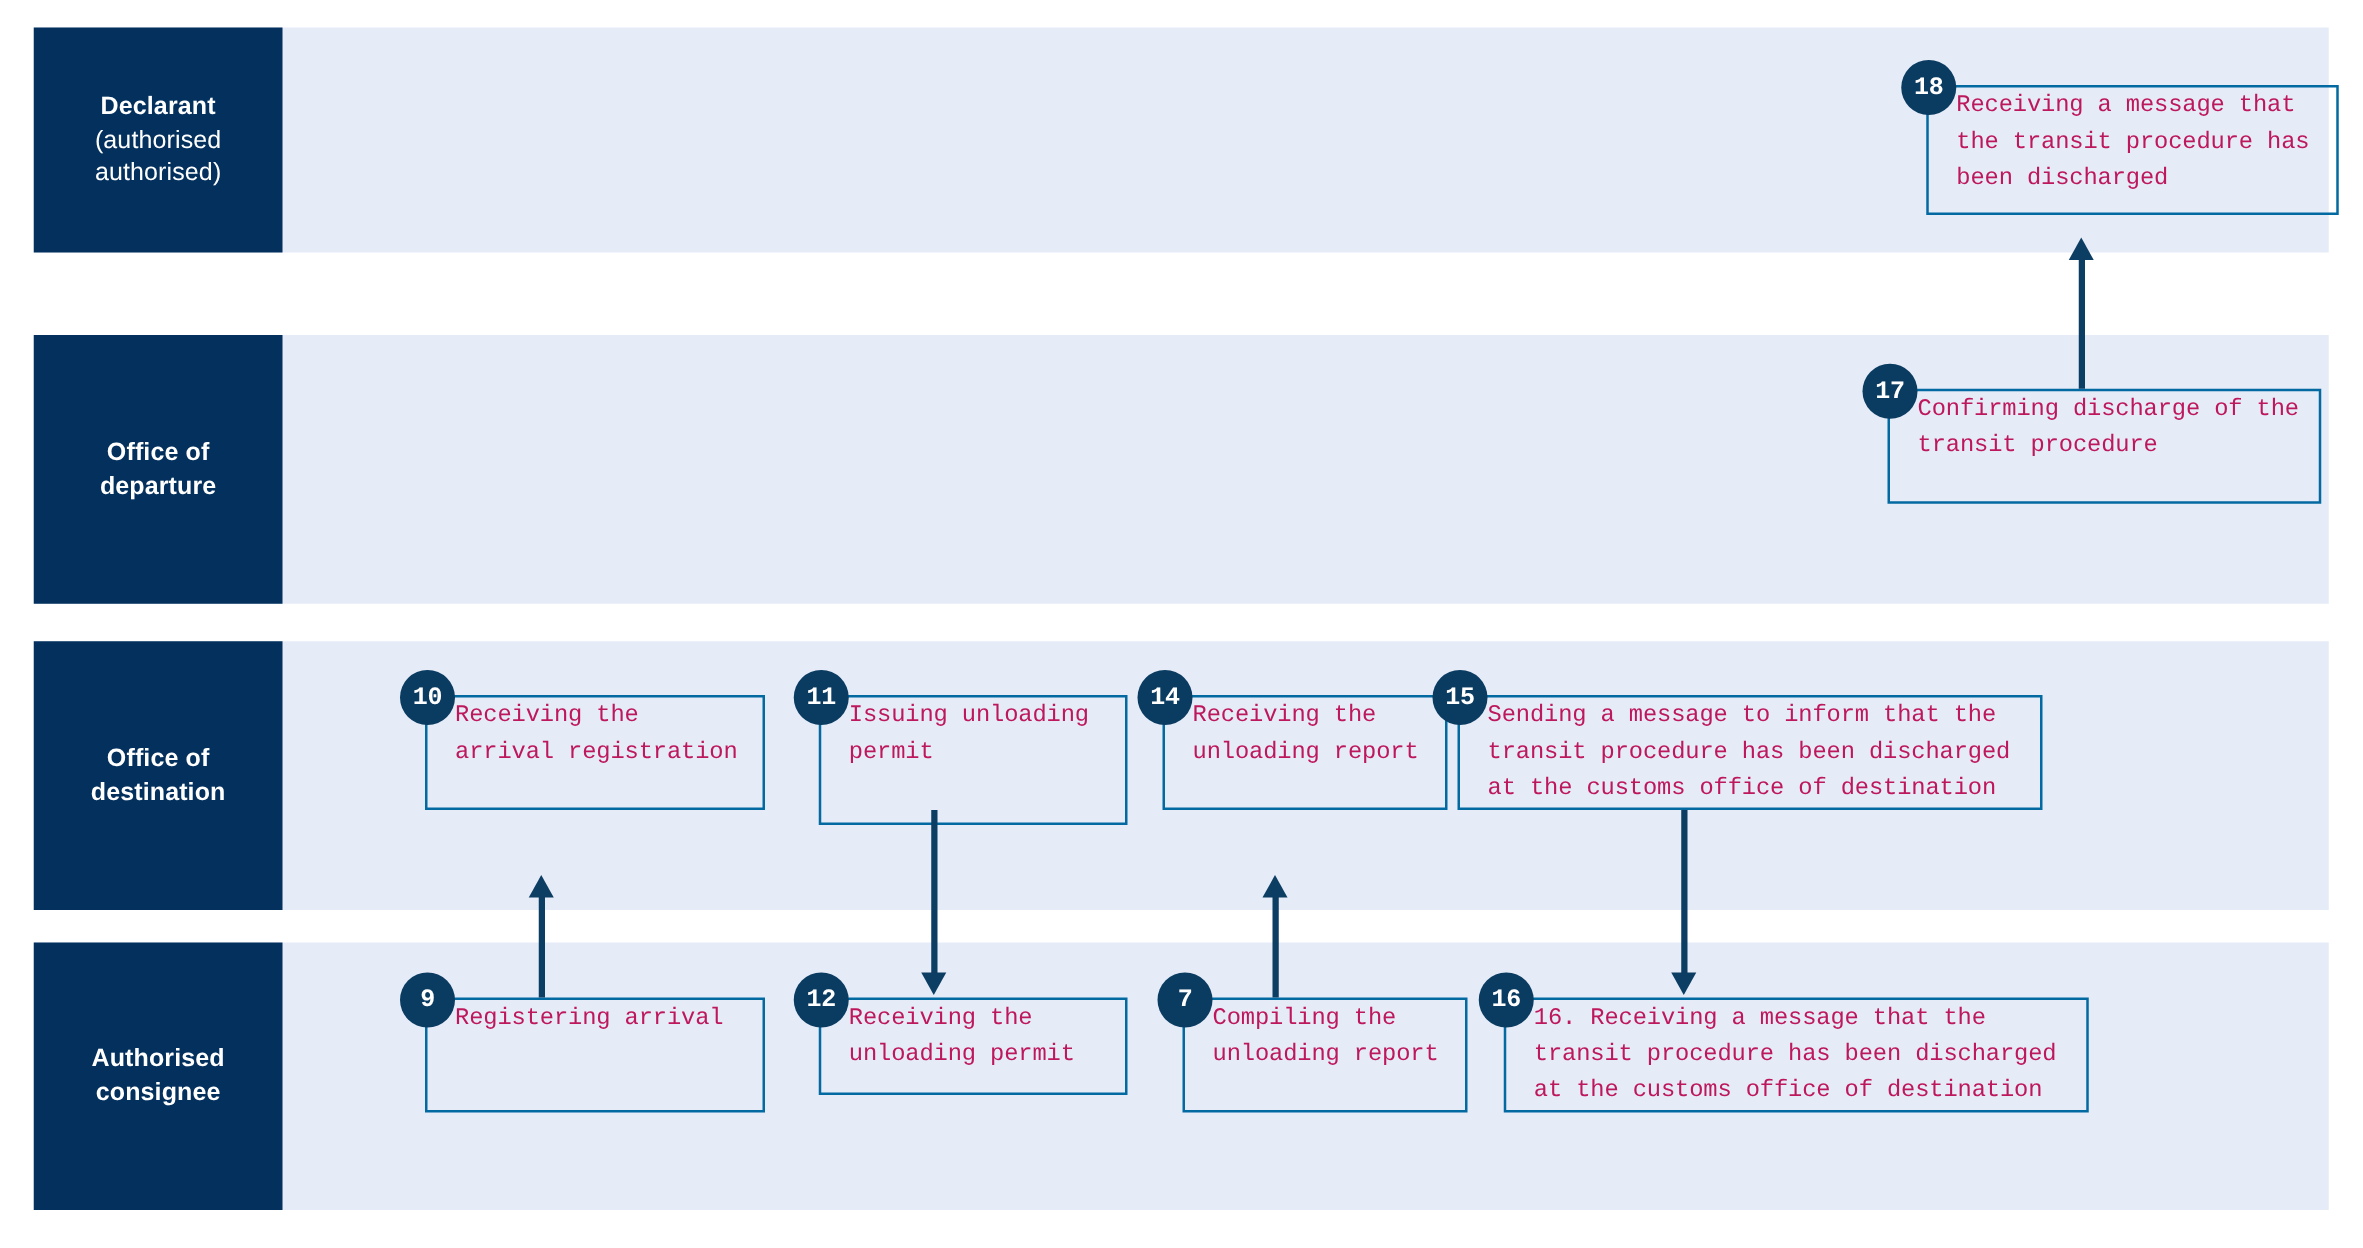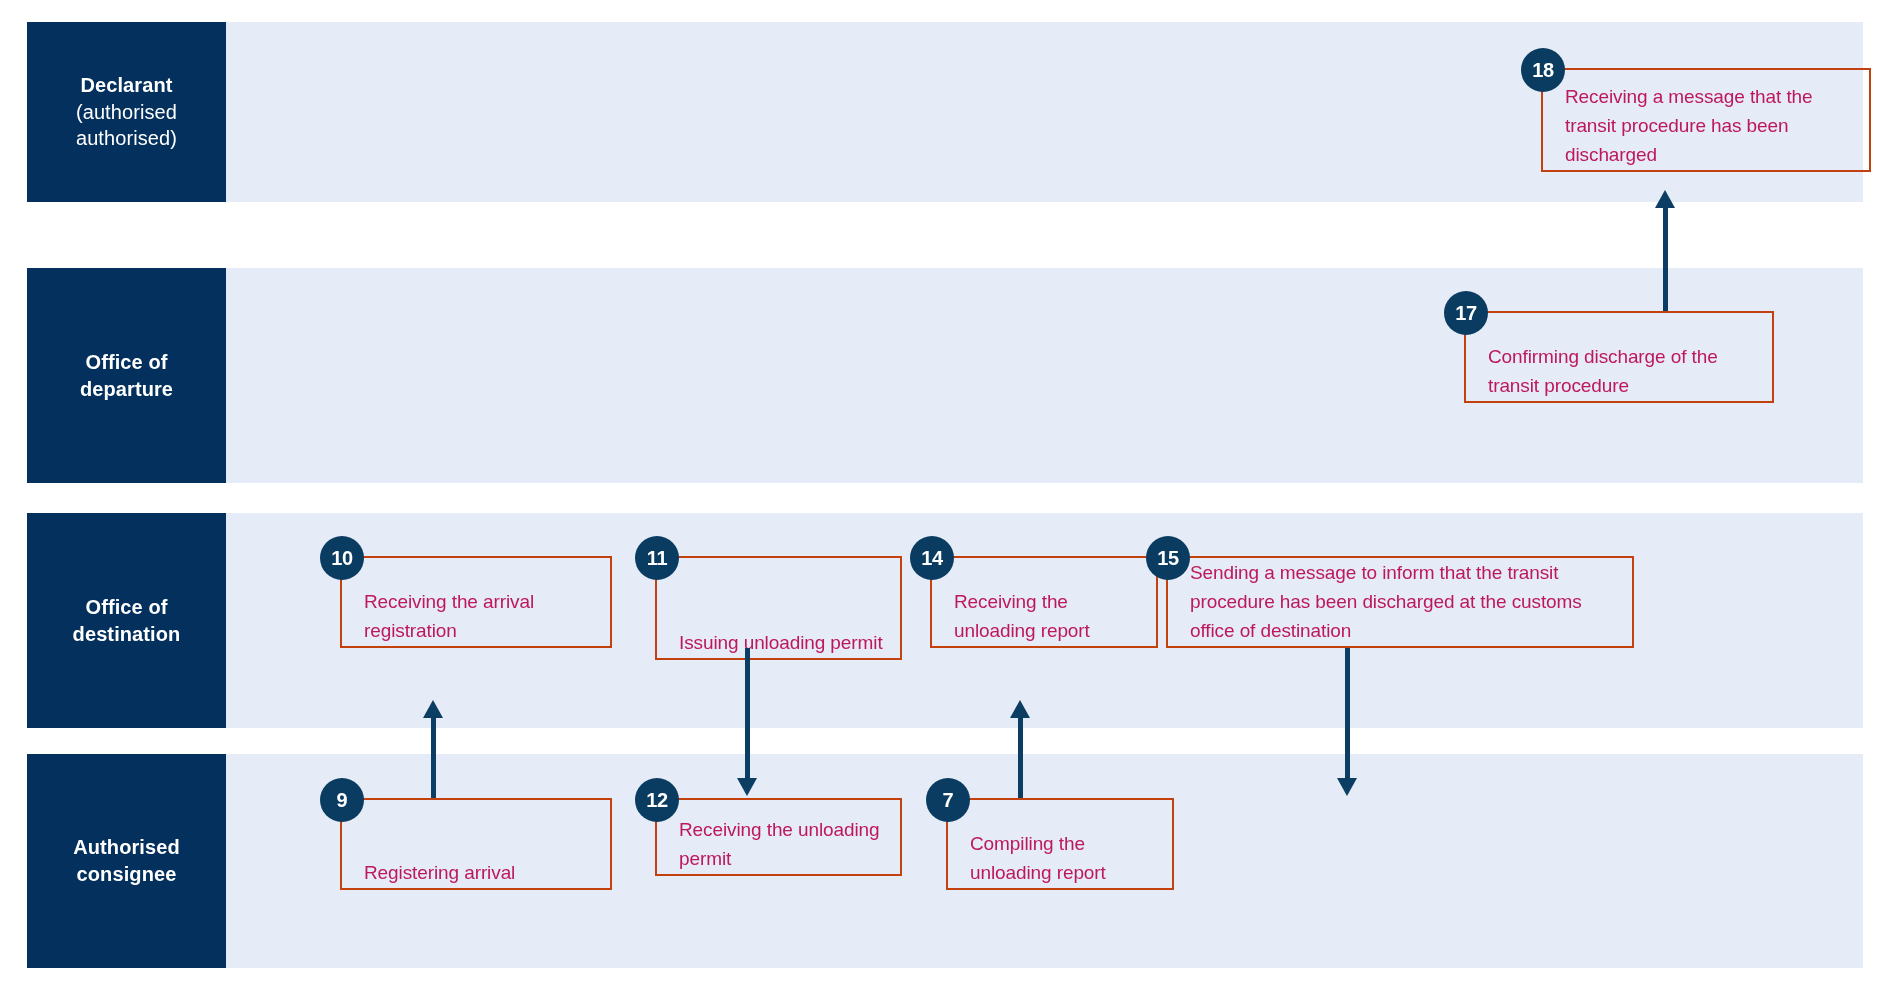--- a/index.html
+++ b/index.html
@@ -54,24 +54,25 @@
     left: 199px;
     top: 0;
     right: 0;
     bottom: 0;
   }
 
   
   .node {
     position: absolute;
     box-sizing: border-box;
-    border: 2px solid #c2410c;
+    border: 2px solid #0369a1;
     background: transparent;
     display: flex;
-    align-items: flex-end;
+    align-items: flex-start;
+    font-family: Liberation Mono, monospace;
   }
   .node-text {
     font-size: 19px;
     line-height: 1.52;
     color: #be185d;
     padding: 0 10px 0 22px;
     letter-spacing: -0.1px;
   }
   .badge {
     position: absolute;
@@ -139,21 +140,21 @@
 
   <div class="lane" style="top:268px; height:215px;">
     <div class="lane-header">
       <div class="lane-header-text">
         <span class="ln bold">Office of</span>
         <span class="ln bold">departure</span>
       </div>
     </div>
     <div class="lane-body">
 
-      <div class="node" style="left:1238px; top:43px; width:310px; height:92px;">
+      <div class="node" style="left:1284px; top:43px; width:347px; height:92px;">
         <div class="badge">17</div>
         <div class="node-text">Confirming discharge of the transit procedure</div>
       </div>
     </div>
   </div>
 
   <div class="lane" style="top:513px; height:215px;">
     <div class="lane-header">
       <div class="lane-header-text">
         <span class="ln bold">Office of</span>
@@ -201,20 +202,24 @@
       <div class="node" style="left:429px; top:44px; width:247px; height:78px;">
         <div class="badge">12</div>
         <div class="node-text">Receiving the unloading permit</div>
       </div>
 
       <div class="node" style="left:720px; top:44px; width:228px; height:92px;">
         <div class="badge">7</div>
         <div class="node-text">Compiling the unloading report</div>
       </div>
 
+      <div class="node" style="left:977px; top:44px; width:468px; height:92px;">
+        <div class="badge">16</div>
+        <div class="node-text">16. Receiving a message that the transit procedure has been discharged at the customs office of destination</div>
+      </div>
     </div>
   </div>
 
   <div class="conn" style="left:431px; top:715px; height:83px;"></div>
   <div class="arrowhead arrow-up" style="left:423px; top:700px;"></div>
 
   <div class="conn" style="left:745px; top:648px; height:132px;"></div>
   <div class="arrowhead arrow-down" style="left:737px; top:778px;"></div>
 
   <div class="conn" style="left:1018px; top:715px; height:83px;"></div>

